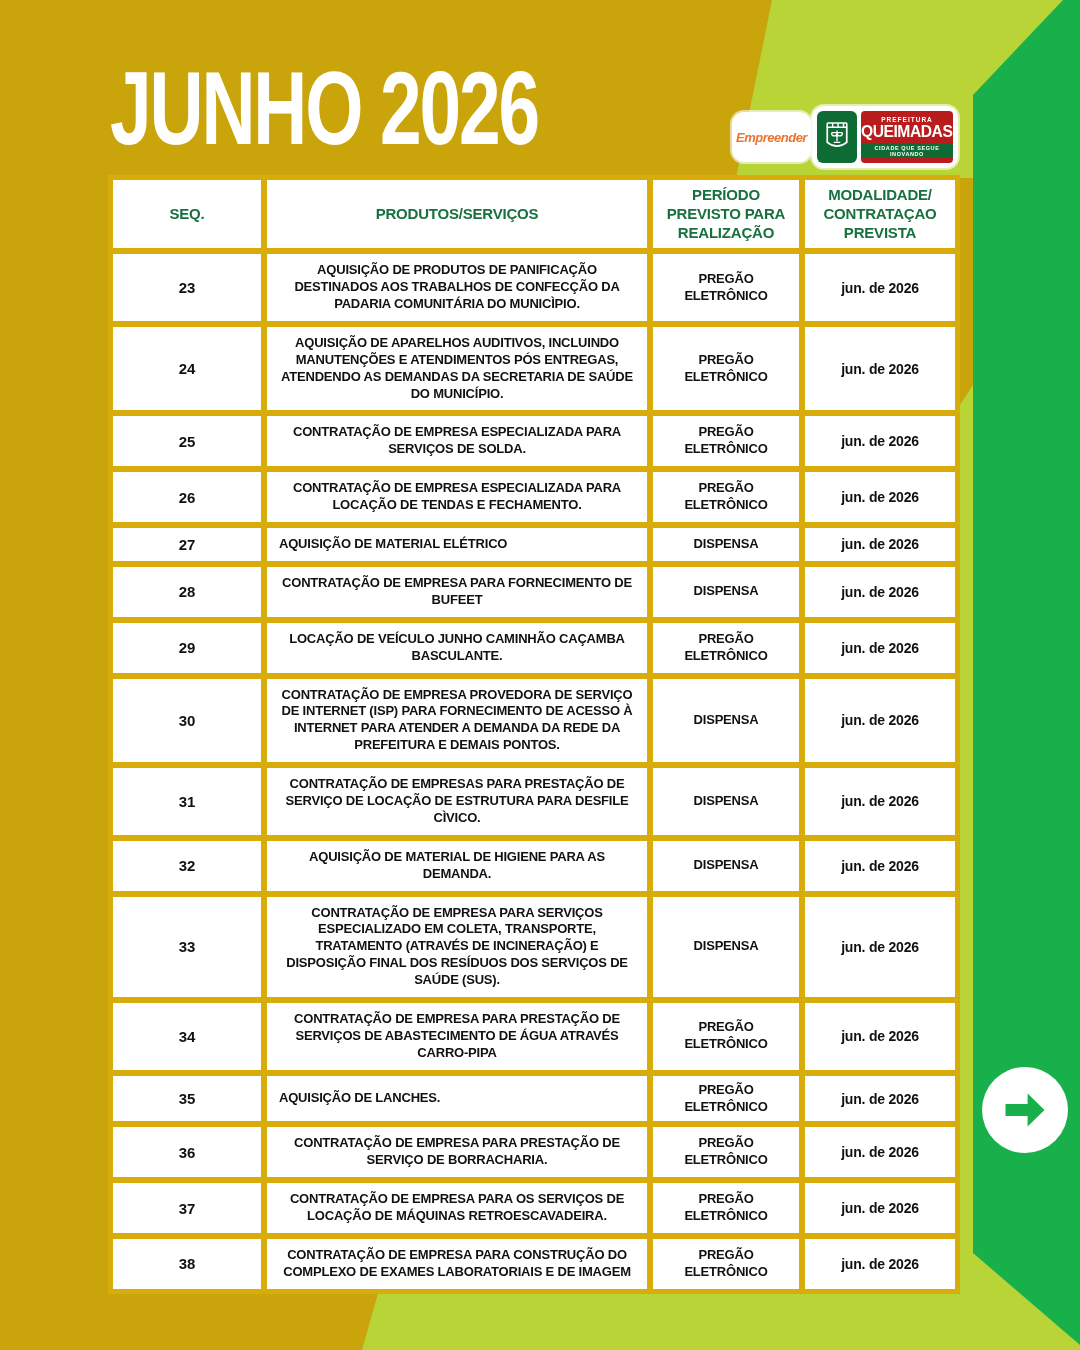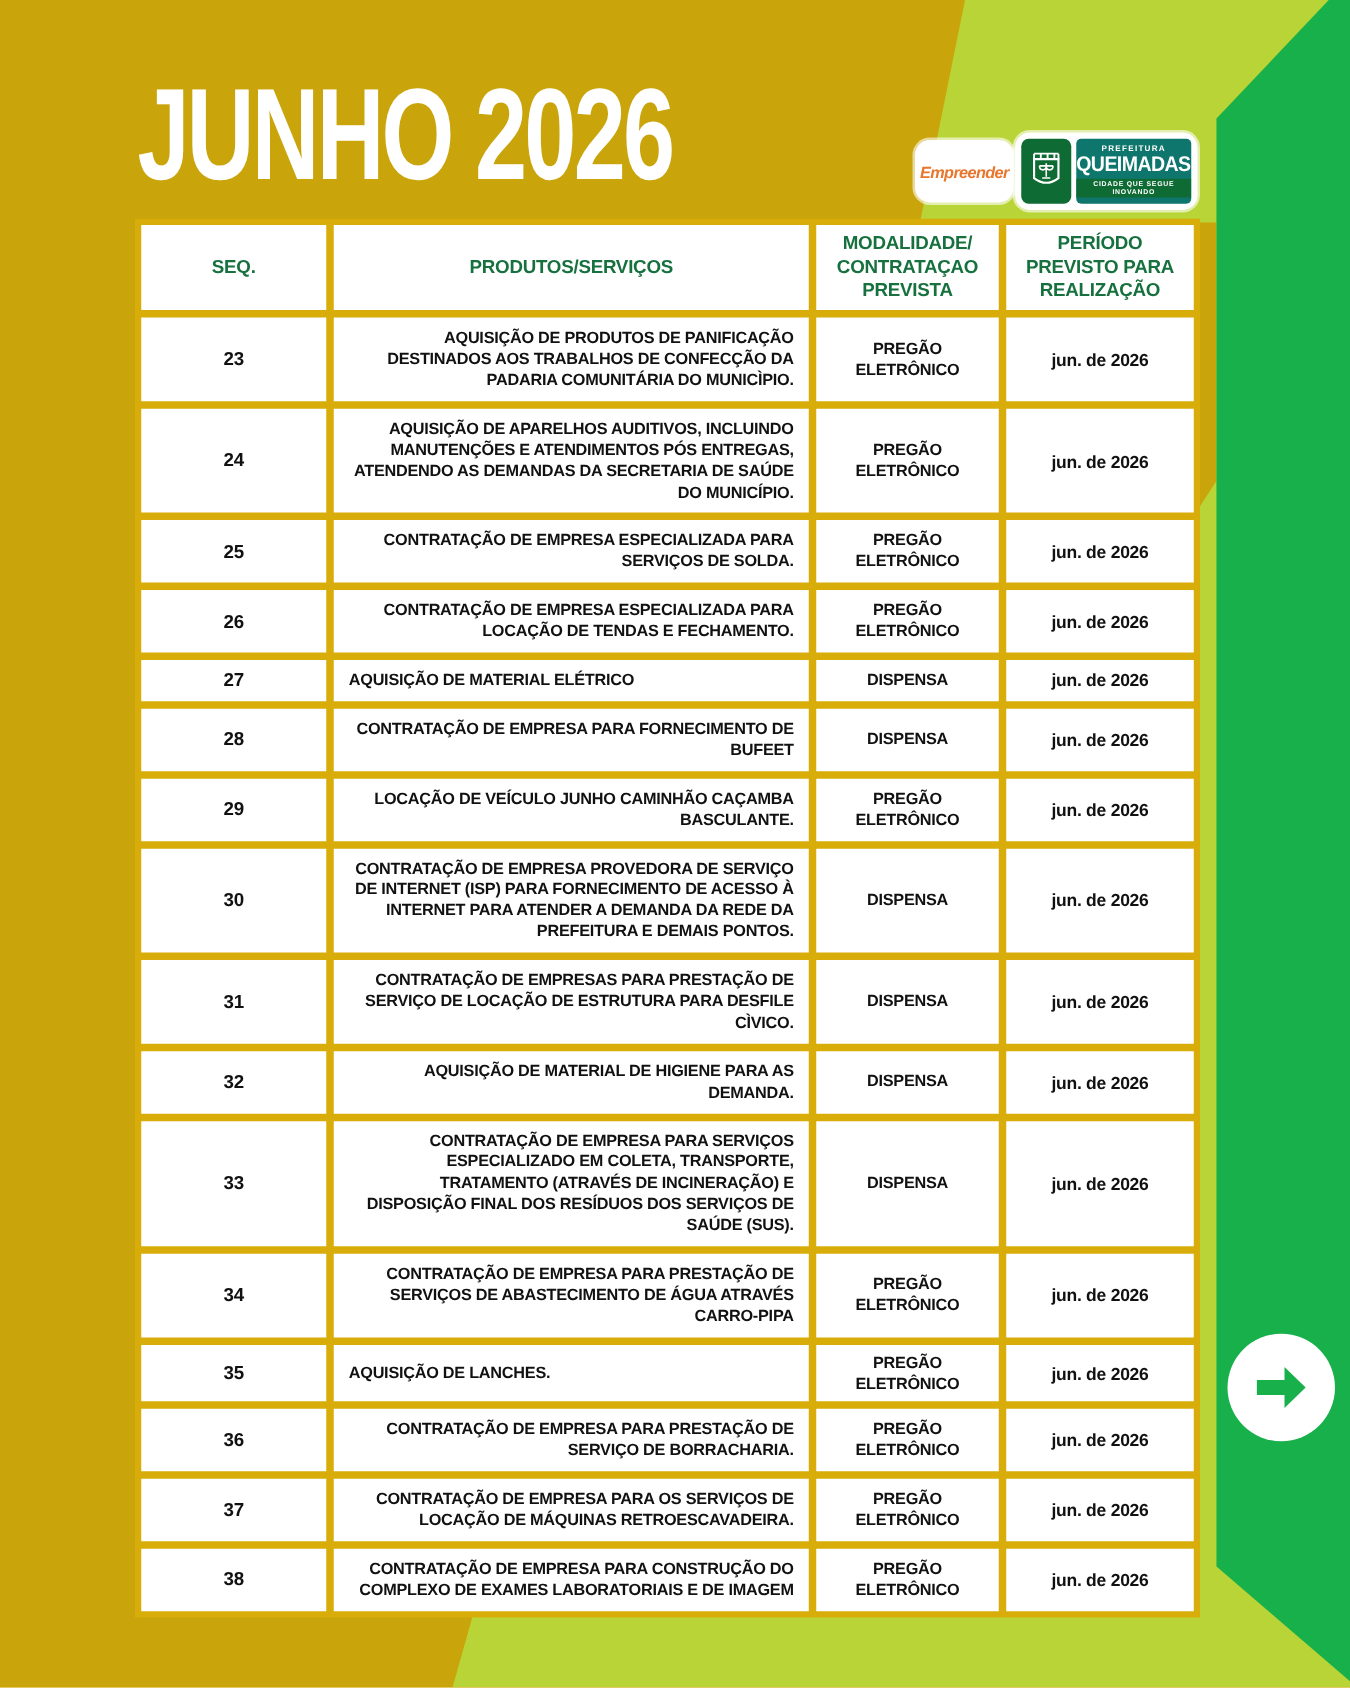--- a/index.html
+++ b/index.html
@@ -36,21 +36,21 @@
   }
   .badge-prefeitura{
     left:812px; top:106px; width:146px; height:62px; border-radius:12px;
     display:flex; align-items:stretch; padding:5px; box-sizing:border-box; gap:4px;
   }
   .crest{
     width:40px; background:#0e6b34; border-radius:6px;
     display:flex; align-items:center; justify-content:center; flex:0 0 40px;
   }
   .pref-right{
-    flex:1; background:#0f766e; border-radius:4px; color:#fff;
+    flex:1; background:#b91c1c; border-radius:4px; color:#fff;
     display:flex; flex-direction:column; align-items:center; justify-content:center;
     overflow:hidden;
   }
   .pref-top{font-size:6.5px; font-weight:bold; letter-spacing:1px; line-height:1.2;}
   .pref-main{font-size:17px; font-weight:800; letter-spacing:-0.5px; line-height:1.05; transform:scaleX(0.92);}
   .pref-tag{
     font-size:5.5px; font-weight:bold; letter-spacing:0.6px; background:#0e6b34;
     align-self:stretch; text-align:center; padding:2px 0 1px; margin-top:2px;
   }
   
@@ -63,21 +63,21 @@
     background:#ffffff; display:flex; align-items:center; justify-content:center;
     text-align:center; box-sizing:border-box; padding:6px 8px; min-height:30px;
     color:#111111; letter-spacing:-0.2px;
   }
   .hdr{
     color:#17713f; font-weight:bold; font-size:15px; line-height:1.25;
     white-space:pre-line; min-height:64px;
   }
   .c-seq{font-weight:bold; font-size:15px;text-align:center;}
   .c-prod{
-    justify-content:flex-start; text-align:right; font-weight:bold;
+    justify-content:flex-start; text-align:center; font-weight:bold;
     font-size:13px; line-height:1.3; padding:8px 12px;
   }
   .c-mod{font-weight:bold; font-size:13px; line-height:1.3; white-space:pre-line;}
   .c-per{font-weight:bold; font-size:14px;}
   
   .arrow-btn{
     position:absolute; left:982px; top:1067px; width:86px; height:86px;
     background:#ffffff; border-radius:50%; display:flex; align-items:center;
     justify-content:center; cursor:pointer; border:none;
   }
@@ -107,26 +107,26 @@
     <div class="pref-right">
       <span class="pref-top">PREFEITURA</span>
       <span class="pref-main">QUEIMADAS</span>
       <span class="pref-tag">CIDADE QUE SEGUE INOVANDO</span>
     </div>
   </div>
 
   <div class="table" id="proc-table">
     <div class="cell hdr">SEQ.</div>
     <div class="cell hdr">PRODUTOS/SERVIÇOS</div>
+    <div class="cell hdr">PERÍODO
+PREVISTO PARA
+REALIZAÇÃO</div>
     <div class="cell hdr">MODALIDADE/
 CONTRATAÇAO
 PREVISTA</div>
-    <div class="cell hdr">PERÍODO
-PREVISTO PARA
-REALIZAÇÃO</div>
   <div class="cell c-seq">23</div>
       <div class="cell c-prod">AQUISIÇÃO DE PRODUTOS DE PANIFICAÇÃO DESTINADOS AOS  TRABALHOS DE CONFECÇÃO DA PADARIA COMUNITÁRIA DO MUNICÌPIO.</div>
       <div class="cell c-mod">PREGÃO
 ELETRÔNICO</div>
       <div class="cell c-per">jun. de 2026</div>
       <div class="cell c-seq">24</div>
       <div class="cell c-prod">AQUISIÇÃO DE APARELHOS AUDITIVOS, INCLUINDO MANUTENÇÕES E ATENDIMENTOS PÓS ENTREGAS, ATENDENDO AS DEMANDAS DA SECRETARIA DE SAÚDE DO MUNICÍPIO.</div>
       <div class="cell c-mod">PREGÃO
 ELETRÔNICO</div>
       <div class="cell c-per">jun. de 2026</div>

